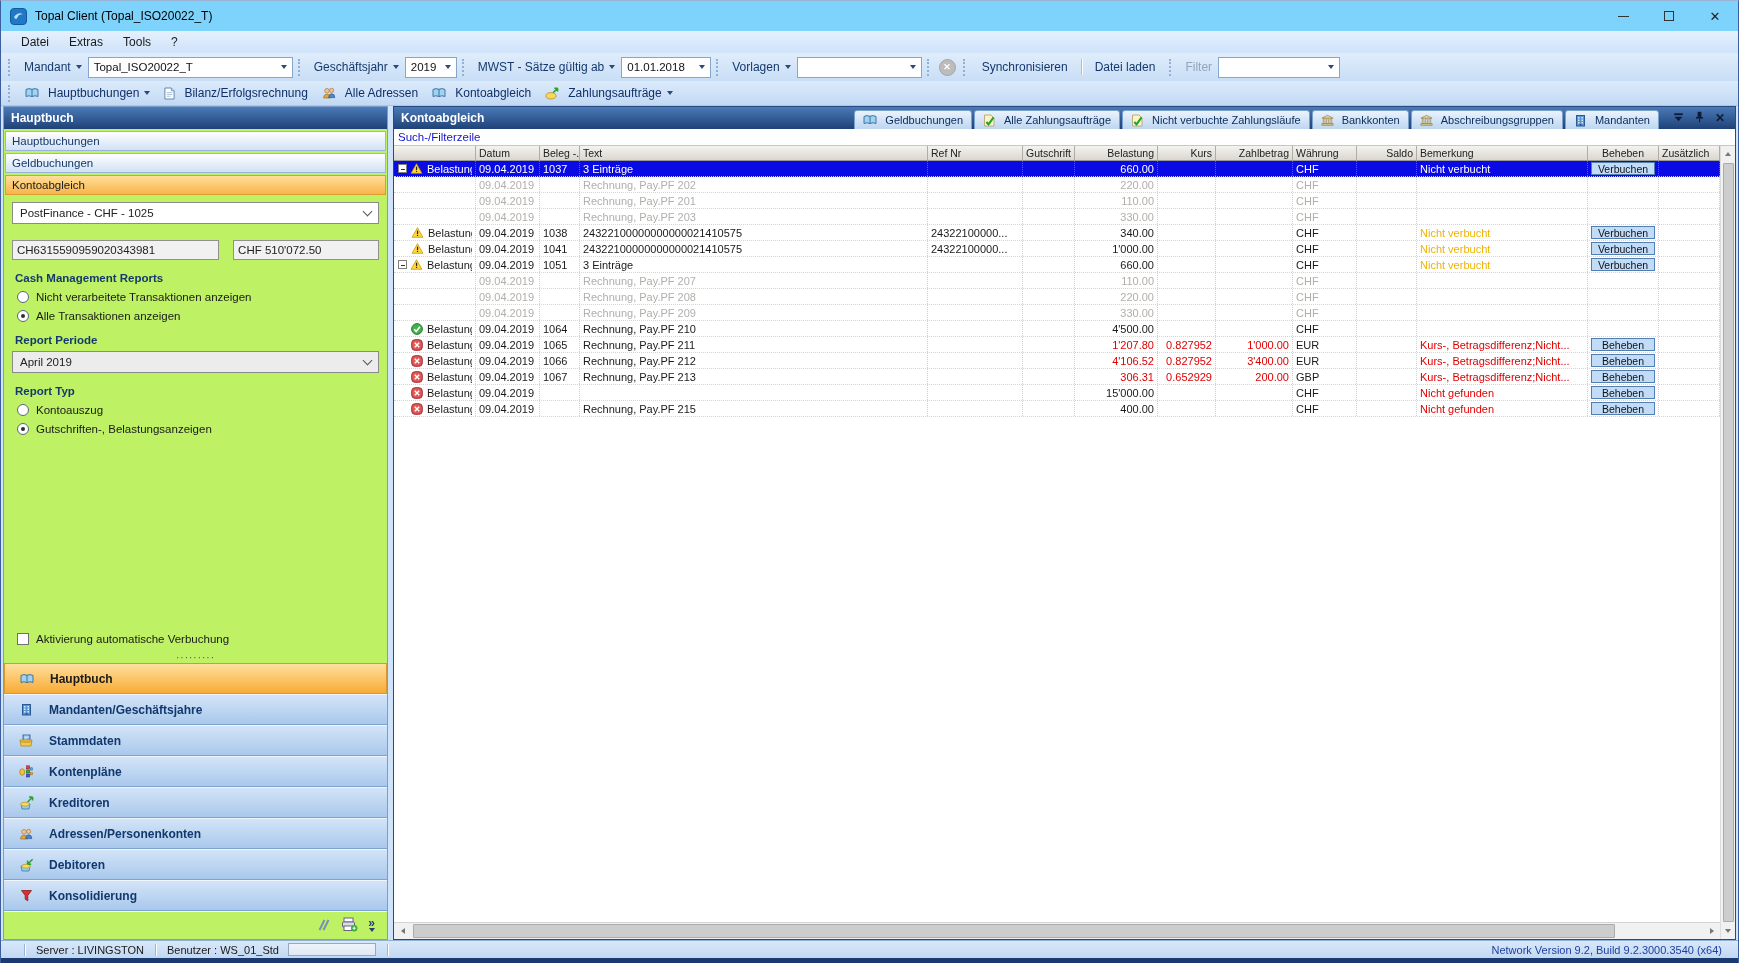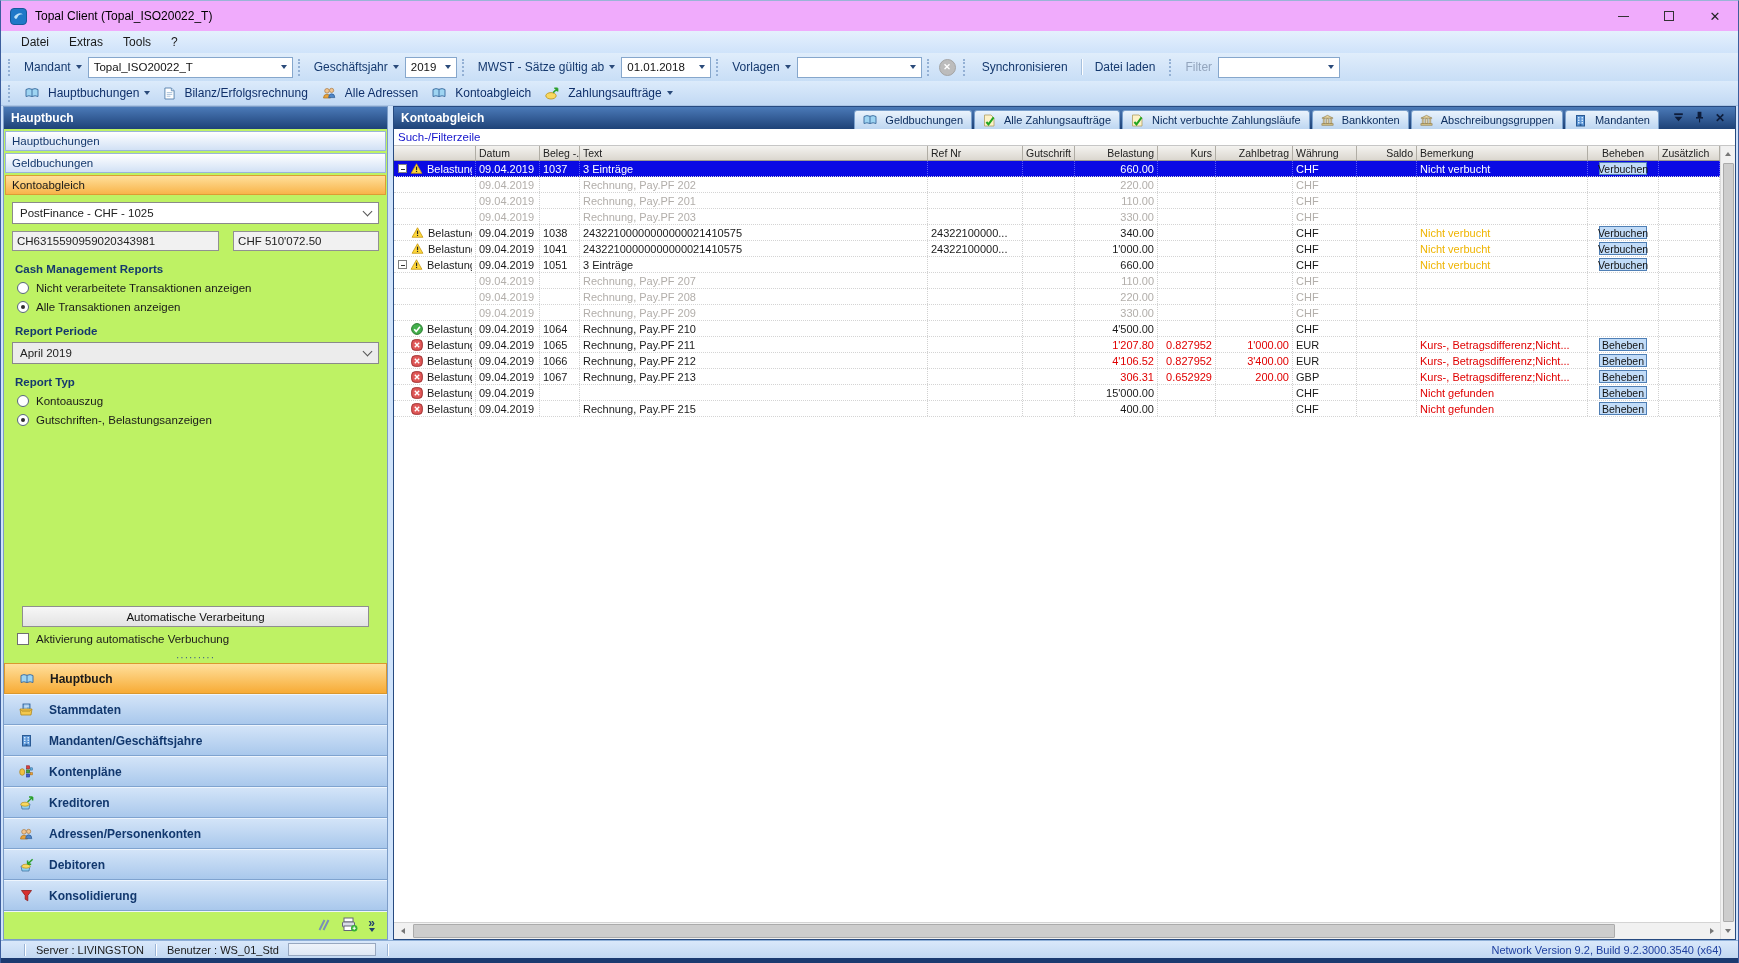--- a/index.html
+++ b/index.html
@@ -1,21 +1,21 @@
 <!DOCTYPE html>
 <html><head>
 <meta charset="utf-8">
 <style>
   *{box-sizing:border-box;margin:0;padding:0}
   html,body{width:1739px;height:963px;overflow:hidden}
   body{font-family:"Liberation Sans",sans-serif;font-size:11px;color:#1a1a1a;background:#cfe3fb}
   .window{width:1739px;height:963px;display:flex;flex-direction:column;border-left:1px solid #3c5e9e;border-right:1px solid #3c5e9e;border-top:1px solid #9ab4d6;background:#cfe3fb;position:relative}
 
   
-  .titlebar{height:30px;background:#f0abfc;display:flex;align-items:center;padding-left:9px;flex:none}
+  .titlebar{height:30px;background:#7dd3fc;display:flex;align-items:center;padding-left:9px;flex:none}
   .title-icon{width:17px;height:17px;margin-right:8px;display:flex}
   .title-text{font-size:12px;color:#000}
   .win-controls{margin-left:auto;display:flex;height:100%}
   .win-btn{width:46px;height:100%;display:flex;align-items:center;justify-content:center;color:#222;font-size:13px}
   .min-glyph{width:11px;height:1px;background:#333}
   .max-glyph{width:10px;height:10px;border:1px solid #333}
 
   
   .menubar{height:22px;background:linear-gradient(#e5f0fd,#cfe3fa);display:flex;align-items:center;padding-left:10px;flex:none}
   .menu-item{padding:2px 10px;font-size:12px;color:#1a1a1a}
@@ -43,21 +43,21 @@
   .sidebar{width:385px;margin-left:2px;display:flex;flex-direction:column;background:#bef264;border:1px solid #7d9dc8;flex:none;min-height:0}
   .splitterV{width:5px;flex:none}
   .main{flex:1;display:flex;flex-direction:column;margin-right:2px;border:1px solid #274a80;background:#fff;min-width:0;min-height:0}
 
   
   .side-hd{height:22px;flex:none;background:linear-gradient(#4b7ab8,#1e4277);display:flex;align-items:center;padding-left:7px;font-weight:bold;color:#fff;font-size:12px}
   .side-item{height:20px;flex:none;margin:2px 1px 0;background:linear-gradient(#ffffff,#d2e1f5);border:1px solid #9ab5da;display:flex;align-items:center;padding-left:6px;color:#14386c;font-size:11.5px}
   .side-item.sel{background:linear-gradient(#ffdf9b,#f8b44a);border-color:#dd9c34;color:#1a1a1a}
   .side-combo{height:22px;flex:none;margin:7px 8px 0;background:#fff;border:1px solid #8a8a8a;display:flex;align-items:center;padding:0 7px;font-size:11.5px;color:#222}
   .chev{width:7px;height:7px;border-right:1.5px solid #555;border-bottom:1.5px solid #555;transform:rotate(45deg);margin-left:auto;margin-top:-3px;flex:none}
-  .side-inputs{display:flex;margin:7px 8px 0;gap:14px;flex:none}
+  .side-inputs{display:flex;margin:16px 8px 0;gap:14px;flex:none}
   .side-input{height:20px;background:#f1f1f1;border:1px solid #919191;display:flex;align-items:center;padding:0 4px;font-size:11.5px;color:#222;overflow:hidden;white-space:nowrap}
   .side-input.iban{flex:1.45}
   .side-input.bal{flex:1}
   .sect{margin:12px 11px 0;font-weight:bold;color:#15396e;font-size:11.5px;flex:none}
   .radio-row{display:flex;align-items:center;gap:7px;margin:7px 13px 0;font-size:11.5px;color:#1a1a1a;flex:none}
   .radio{width:12px;height:12px;border-radius:50%;background:#fff;border:1px solid #58677d;position:relative;flex:none}
   .radio.on::after{content:"";position:absolute;inset:3px;background:#2f2f2f;border-radius:50%}
   .spacer{flex:1}
   .auto-btn{height:21px;flex:none;margin:0 18px;background:linear-gradient(#f7f7f7,#e3e3e3);border:1px solid #8f8f8f;display:flex;align-items:center;justify-content:center;font-size:11.5px;color:#111}
   .check-row{display:flex;align-items:center;gap:7px;margin:6px 0 8px 13px;font-size:11.5px;flex:none}
@@ -95,21 +95,21 @@
   .row.sub .cell{color:#b2aeaa}
   .bem-orange{color:#efb400 !important}
   .bem-red{color:#e00000 !important}
   .row.sel .bem-white{color:#fff}
   .redv{color:#e00000 !important}
   .expand{width:9px;height:9px;border:1px solid #808080;background:#fff;position:relative;margin:0 3px 0 1px;flex:none}
   .expand::after{content:"";position:absolute;left:1.5px;right:1.5px;top:3.5px;height:1px;background:#333}
   .expspace{width:14px;flex:none}
   .sticon{display:flex;margin-right:4px;flex:none}
   .typelabel{overflow:hidden}
-  .action-btn{width:48px;margin:1px auto;height:13px;background:#c2dcf8;border:1px solid #4f7fb5;font-size:10.5px;display:flex;align-items:center;justify-content:center;color:#111}
+  .action-btn{width:64px;margin:1px auto;height:13px;background:#c2dcf8;border:1px solid #4f7fb5;font-size:10.5px;display:flex;align-items:center;justify-content:center;color:#111}
   .filler{flex:1;background:#fff}
 
   .hscroll{height:17px;flex:none;background:#f1f1f1;border-top:1px solid #d4d4d4;display:flex;align-items:center}
   .hs-btn{width:17px;height:100%;display:flex;align-items:center;justify-content:center;flex:none}
   .hs-track{flex:1;position:relative;height:100%}
   .hs-thumb{position:absolute;left:2px;top:1px;bottom:1px;width:93%;background:#cdcdcd;border:1px solid #ababab;border-radius:1px}
   .vscroll{width:15px;flex:none;background:#f1f1f1;border-left:1px solid #dcdcdc;display:flex;flex-direction:column;align-items:center}
   .vs-btn{height:16px;width:100%;display:flex;align-items:center;justify-content:center;flex:none}
   .vs-thumb{flex:1;width:11px;margin:1px 0;background:#cdcdcd;border:1px solid #ababab;border-radius:1px}
   .tri-up{width:0;height:0;border-left:3.5px solid transparent;border-right:3.5px solid transparent;border-bottom:4.5px solid #777}
@@ -310,61 +310,60 @@
       <div class="sect">Report Typ</div>
       <div class="radio-row">
           <span class="radio"></span>
           <span>Kontoauszug</span>
         </div>
       <div class="radio-row">
           <span class="radio on"></span>
           <span>Gutschriften-, Belastungsanzeigen</span>
         </div>
       <div class="spacer"></div>
-      <div class="auto-btn">Automatische Verarbeitung</div>
       <div class="check-row">
           <span class="checkbox"></span>
           <span>Aktivierung automatische Verbuchung</span>
         </div>
       <div class="dots"></div>
       <div id="side-nav" style="display:flex;flex-direction:column">
           <div class="nav-item sel">
             <span class="nav-ic">
               <svg width="14" height="12" viewBox="0 0 14 12">
                 <path d="M1 2.5 Q3.8 0.8 7 2.3 Q10.2 0.8 13 2.5 L13 9.5 Q10.2 8 7 9.5 Q3.8 8 1 9.5 Z" fill="#9ed4f2" stroke="#35679b" stroke-width="0.9"></path>
                 <path d="M7 2.3 L7 9.5" stroke="#35679b" stroke-width="0.9" fill="none"></path>
               </svg>
             </span>
             <span>Hauptbuch</span>
-          </div>
-          <div class="nav-item">
-            <span class="nav-ic">
-              <svg width="14" height="13" viewBox="0 0 14 13">
-                <rect x="4" y="1" width="7" height="6" fill="#7fb2e0" stroke="#2a5a94" stroke-width="0.8"></rect>
-                <path d="M5.2 2.2 H9.8 M5.2 3.6 H9.8 M5.2 5 H8" stroke="#e8f4ff" stroke-width="0.7"></path>
-                <path d="M1 6 H13 L12 12 H2 Z" fill="#f3c84e" stroke="#b08820" stroke-width="0.8"></path>
-                <path d="M1 6 L3 8.2 H11 L13 6" fill="#e0b23c" stroke="#b08820" stroke-width="0.6"></path>
-              </svg>
-            </span>
-            <span>Stammdaten</span>
           </div>
           <div class="nav-item">
             <span class="nav-ic">
               <svg width="13" height="13" viewBox="0 0 13 13">
                 <rect x="2.5" y="1.5" width="8" height="10.5" fill="#5b95d5" stroke="#2a5a94"></rect>
                 <rect x="4" y="3" width="1.5" height="1.5" fill="#d8ecff"></rect>
                 <rect x="7.5" y="3" width="1.5" height="1.5" fill="#d8ecff"></rect>
                 <rect x="4" y="5.5" width="1.5" height="1.5" fill="#d8ecff"></rect>
                 <rect x="7.5" y="5.5" width="1.5" height="1.5" fill="#d8ecff"></rect>
                 <rect x="4" y="8" width="1.5" height="1.5" fill="#d8ecff"></rect>
                 <rect x="7.5" y="8" width="1.5" height="1.5" fill="#d8ecff"></rect>
                 <rect x="5.6" y="10" width="1.8" height="2" fill="#2a5a94"></rect>
               </svg>
             </span>
             <span>Mandanten/Geschäftsjahre</span>
+          </div>
+          <div class="nav-item">
+            <span class="nav-ic">
+              <svg width="14" height="13" viewBox="0 0 14 13">
+                <rect x="4" y="1" width="7" height="6" fill="#7fb2e0" stroke="#2a5a94" stroke-width="0.8"></rect>
+                <path d="M5.2 2.2 H9.8 M5.2 3.6 H9.8 M5.2 5 H8" stroke="#e8f4ff" stroke-width="0.7"></path>
+                <path d="M1 6 H13 L12 12 H2 Z" fill="#f3c84e" stroke="#b08820" stroke-width="0.8"></path>
+                <path d="M1 6 L3 8.2 H11 L13 6" fill="#e0b23c" stroke="#b08820" stroke-width="0.6"></path>
+              </svg>
+            </span>
+            <span>Stammdaten</span>
           </div>
           <div class="nav-item">
             <span class="nav-ic">
               <svg width="14" height="13" viewBox="0 0 14 13">
                 <ellipse cx="3.2" cy="7" rx="2.5" ry="3.3" fill="#f0c040" stroke="#a88020" stroke-width="0.7"></ellipse>
                 <rect x="7.6" y="0.8" width="3" height="3" fill="#e04040" stroke="#902020" stroke-width="0.6"></rect>
                 <rect x="7.6" y="4.9" width="3" height="3" fill="#40a840" stroke="#206020" stroke-width="0.6"></rect>
                 <rect x="7.6" y="9" width="3" height="3" fill="#4060d0" stroke="#203090" stroke-width="0.6"></rect>
                 <rect x="11.2" y="2.8" width="2.3" height="2.3" fill="#60b0e0" stroke="#2a6090" stroke-width="0.5"></rect>
                 <rect x="11.2" y="7.6" width="2.3" height="2.3" fill="#f0a030" stroke="#a06818" stroke-width="0.5"></rect>

